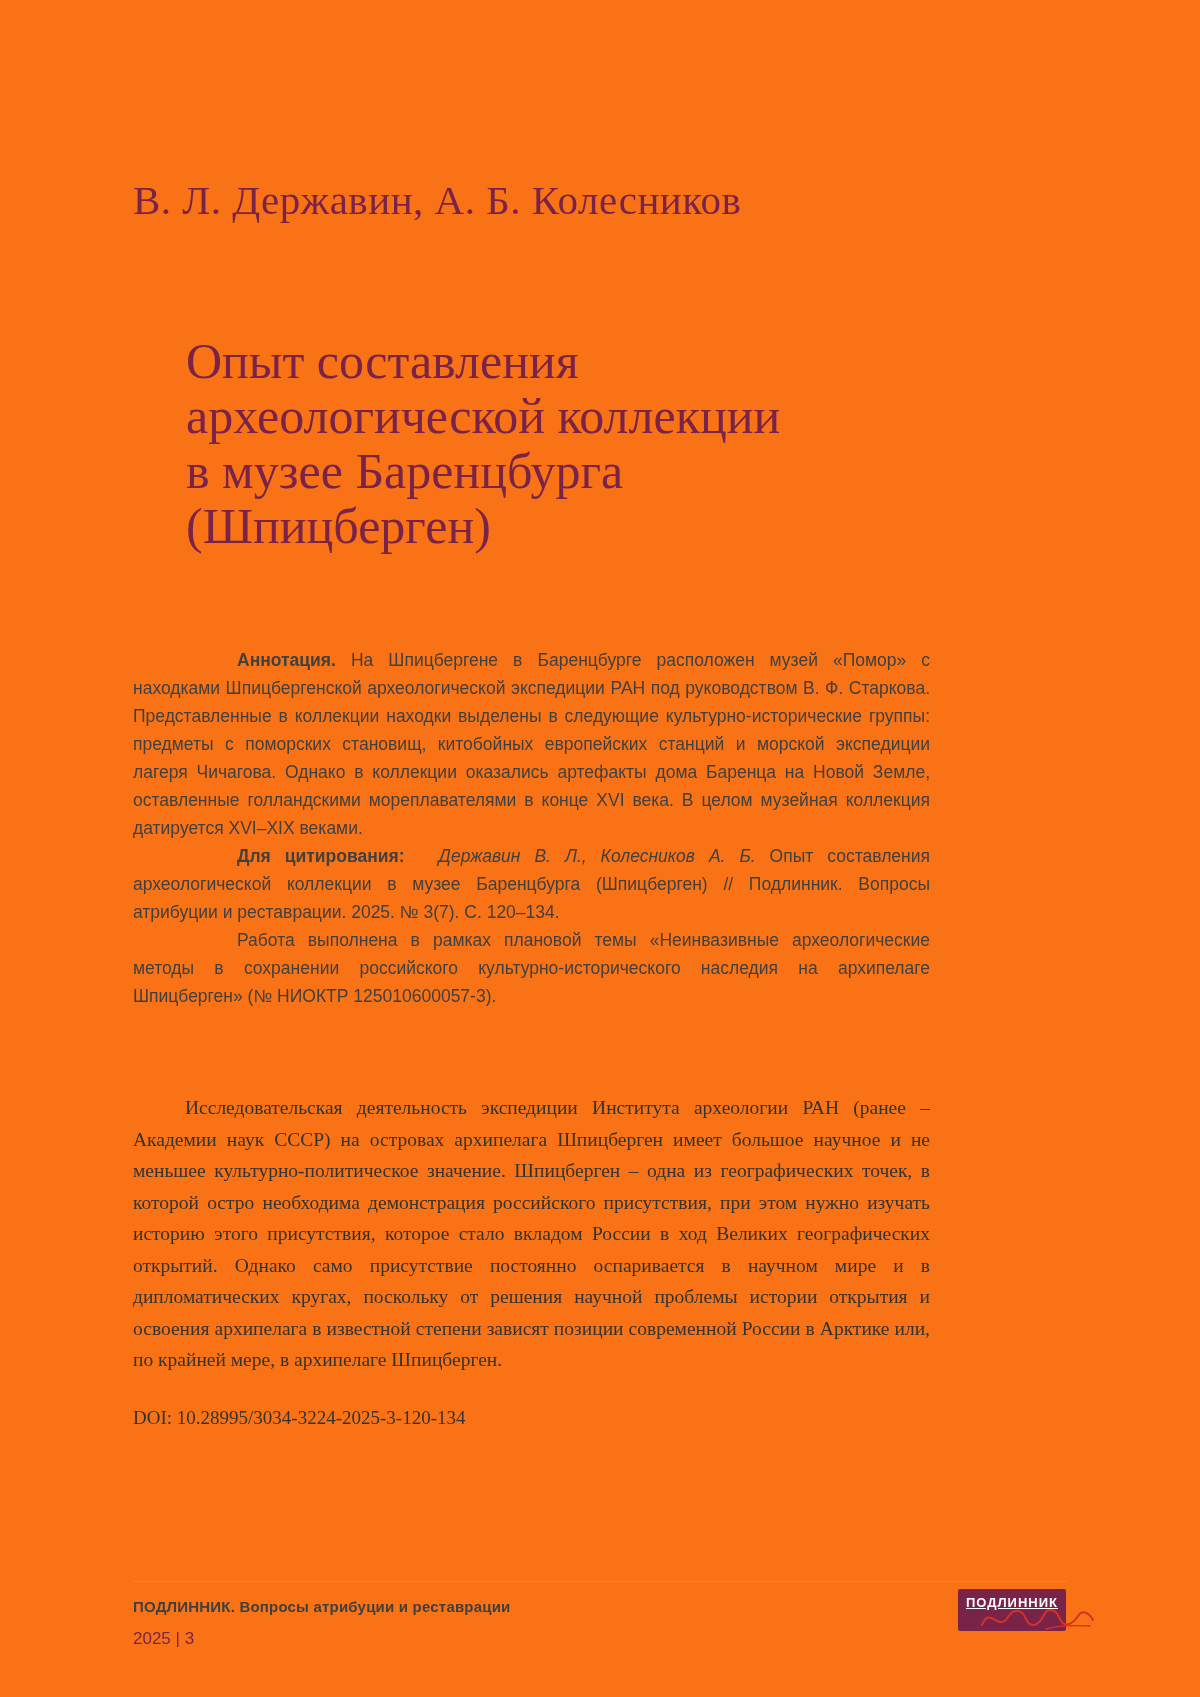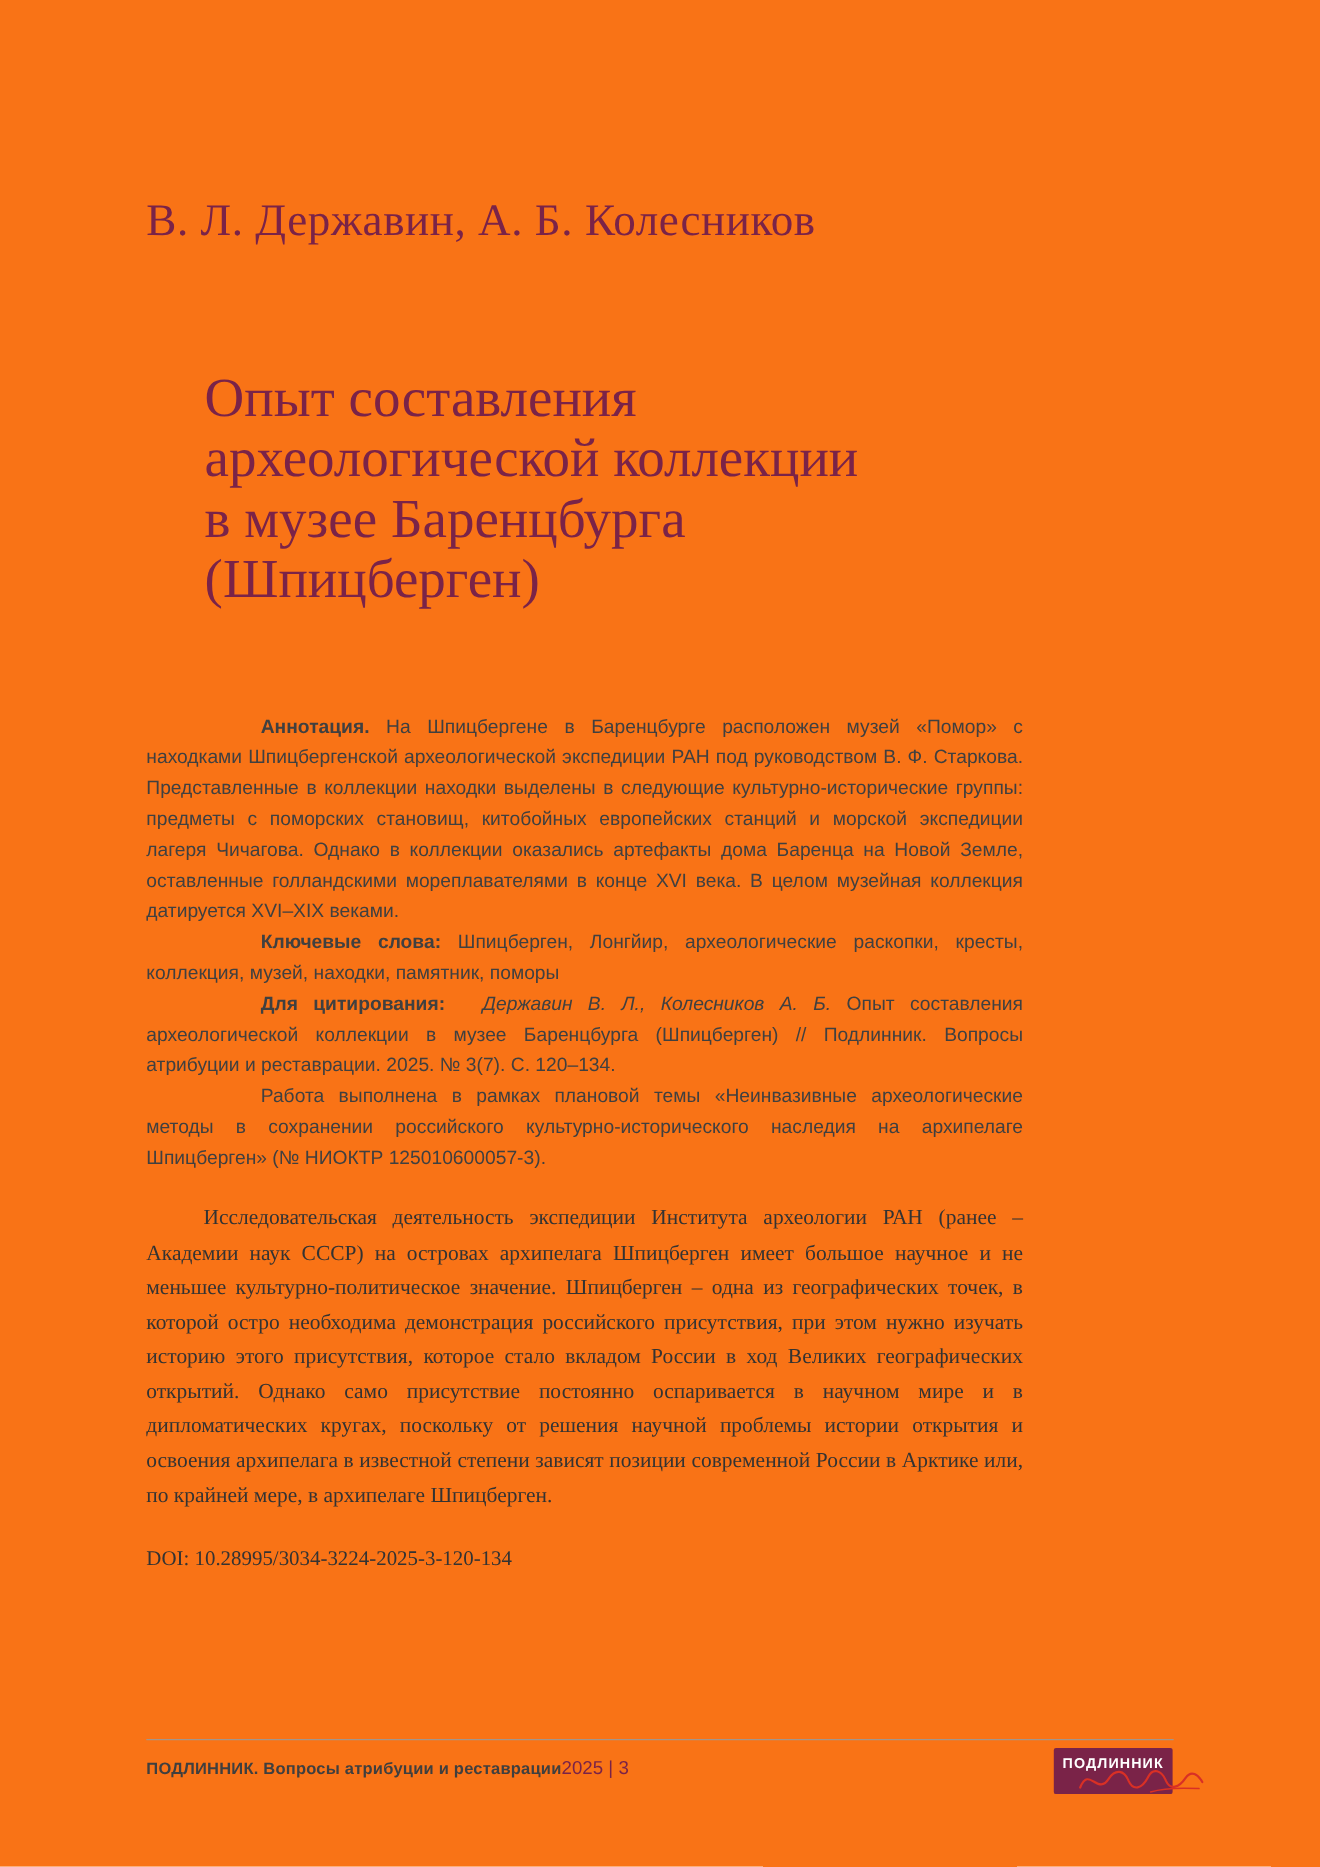--- a/index.html
+++ b/index.html
@@ -79,21 +79,23 @@
     height: 1px;
     background: #9a9a9a;
   }
 
   .footer {
     position: absolute;
     left: 133px;
     top: 1598px;
     display: flex;
     align-items: baseline;
+    gap: 14px;
     font-family: "Liberation Sans", sans-serif;
+    flex-direction: column;
   }
   .footer .journal {
     font-size: 15px;
     font-weight: 700;
     letter-spacing: 0.2px;
     color: #3f3f3f;
   }
   .footer .issue {
     font-size: 17px;
     font-weight: 400;
@@ -113,20 +115,21 @@
     position: absolute;
     top: 6px;
     left: 0;
     width: 100%;
     text-align: center;
     font-family: "Liberation Sans", sans-serif;
     font-size: 13px;
     font-weight: 700;
     letter-spacing: 1px;
     color: #ffffff;
+    text-decoration: underline;
   }
   .logo .signature {
     position: absolute;
     left: 18px;
     top: 10px;
     width: 120px;
     height: 36px;
     pointer-events: none;
   }
 </style>
@@ -139,21 +142,20 @@
 
   <h1 class="article-title" style="margin:0; font-weight:400;">
     <span>Опыт составления</span>
     <span>археологической коллекции</span>
     <span>в музее Баренцбурга</span>
     <span>(Шпицберген)</span>
   </h1>
 
   <div class="meta-block">
     <p><span class="b">Аннотация.</span> <span>На Шпицбергене в Баренцбурге расположен музей «Помор» с находками Шпицбергенской археологической экспедиции РАН под руководством В. Ф. Старкова. Представленные в коллекции находки выделены в следующие культурно-исторические группы: предметы с поморских становищ, китобойных европейских станций и морской экспедиции лагеря Чичагова. Однако в коллекции оказались артефакты дома Баренца на Новой Земле, оставленные голландскими мореплавателями в конце XVI века. В целом музейная коллекция датируется XVI–XIX веками.</span></p>
-    <p><span class="b">Ключевые слова:</span> <span>Шпицберген, Лонгйир, археологические раскопки, кресты, коллекция, музей, находки, памятник, поморы</span></p>
     <p><span class="b">Для цитирования:</span> <span class="it">Державин В. Л., Колесников А. Б.</span> <span>Опыт составления археологической коллекции в музее Баренцбурга (Шпицберген) // Подлинник. Вопросы атрибуции и реставрации. 2025. № 3(7). С. 120–134.</span></p>
     <p>Работа выполнена в рамках плановой темы «Неинвазивные археологические методы в сохранении российского культурно-исторического наследия на архипелаге Шпицберген» (№ НИОКТР 125010600057-3).</p>
   </div>
 
   <div class="body-text">
     <p>Исследовательская деятельность экспедиции Института археологии РАН (ранее – Академии наук СССР) на островах архипелага Шпицберген имеет большое научное и не меньшее культурно-политическое значение. Шпицберген – одна из географических точек, в которой остро необходима демонстрация российского присутствия, при этом нужно изучать историю этого присутствия, которое стало вкладом России в ход Великих географических открытий. Однако само присутствие постоянно оспаривается в научном мире и в дипломатических кругах, поскольку от решения научной проблемы истории открытия и освоения архипелага в известной степени зависят позиции современной России в Арктике или, по крайней мере, в архипелаге Шпицберген.</p>
   </div>
 
   <div class="copyright-block">
     <div>DOI: 10.28995/3034-3224-2025-3-120-134</div>

